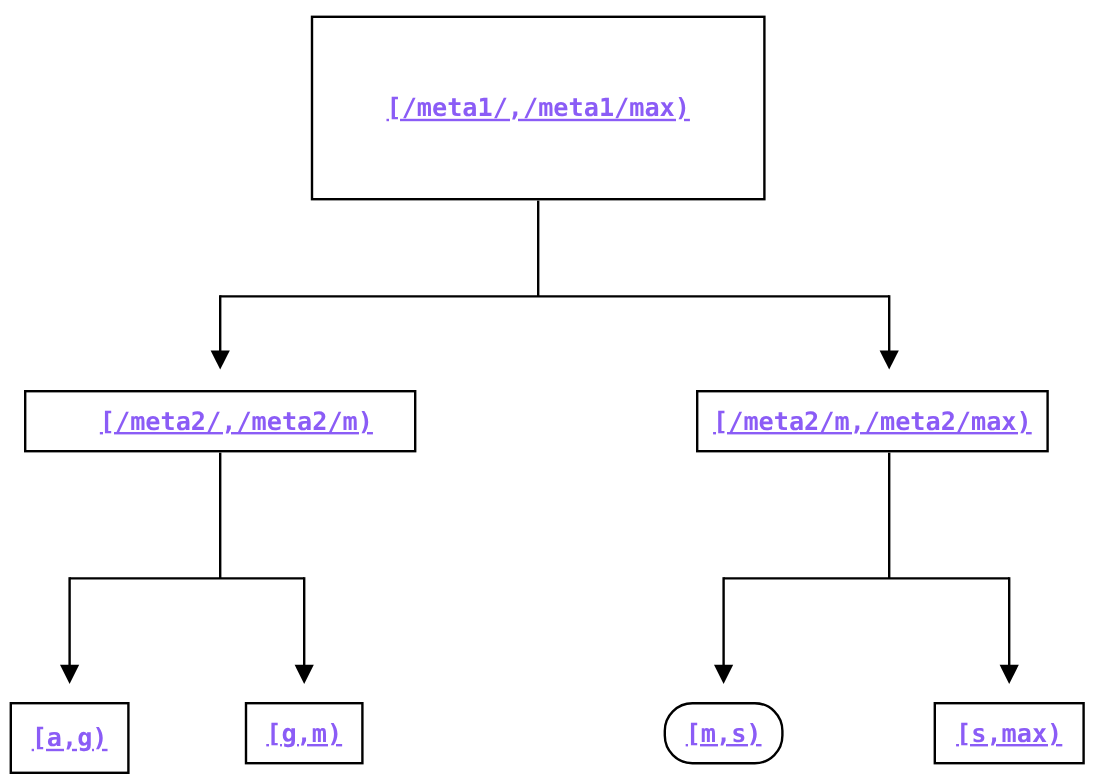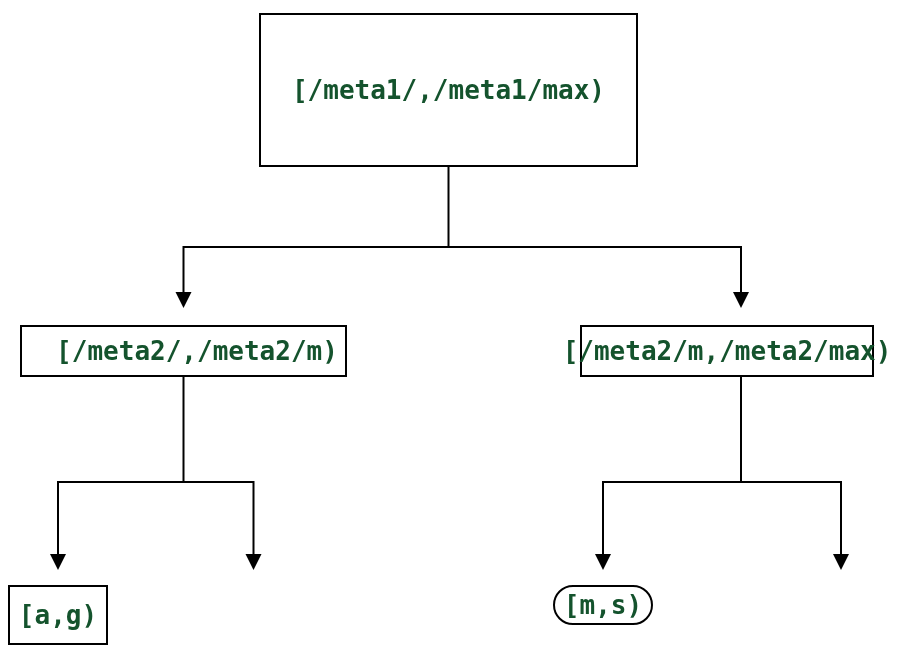--- a/index.html
+++ b/index.html
@@ -21,34 +21,35 @@
     top: 0;
     width: 912px;
     height: 652px;
     pointer-events: none;
   }
   .node {
     position: absolute;
     box-sizing: border-box;
     border: 2px solid #000000;
     background: #ffffff;
-    color: #14532d;
+    color: #8b5cf6;
     display: flex;
     align-items: center;
     justify-content: center;
-    font-size: 26px;
+    font-size: 21px;
     font-weight: bold;
     white-space: nowrap;
+    text-decoration: underline;
   }
   .node-root      { left: 259px; top: 13px;  width: 379px; height: 154px; }
   .node-mid-left  { left: 20px;  top: 325px; width: 327px; height: 52px; padding-left: 27px; }
   .node-mid-right { left: 580px; top: 325px; width: 294px; height: 52px; }
   .node-leaf-ag   { left: 8px;   top: 585px; width: 100px; height: 60px; }
   .node-leaf-gm   { left: 204px; top: 585px; width: 99px;  height: 52px; }
-  .node-leaf-ms   { left: 553px; top: 585px; width: 100px; height: 40px; border-radius: 24px; }
+  .node-leaf-ms   { left: 553px; top: 585px; width: 100px; height: 52px; border-radius: 24px; }
   .node-leaf-smax { left: 778px; top: 585px; width: 126px; height: 52px; }
   .edge-line {
     stroke: #000000;
     stroke-width: 2;
     fill: none;
   }
   .edge-arrow {
     fill: #000000;
     stroke: none;
   }
@@ -89,17 +90,19 @@
   </svg>
 
   <div class="node node-root">[/meta1/,/meta1/max)</div>
 
   <div class="node node-mid-left">[/meta2/,/meta2/m)</div>
 
   <div class="node node-mid-right">[/meta2/m,/meta2/max)</div>
 
   <div class="node node-leaf-ag">[a,g)</div>
 
+  <div class="node node-leaf-gm">[g,m)</div>
 
   <div class="node node-leaf-ms">[m,s)</div>
 
+  <div class="node node-leaf-smax">[s,max)</div>
 
 </div>
 
 </body></html>

